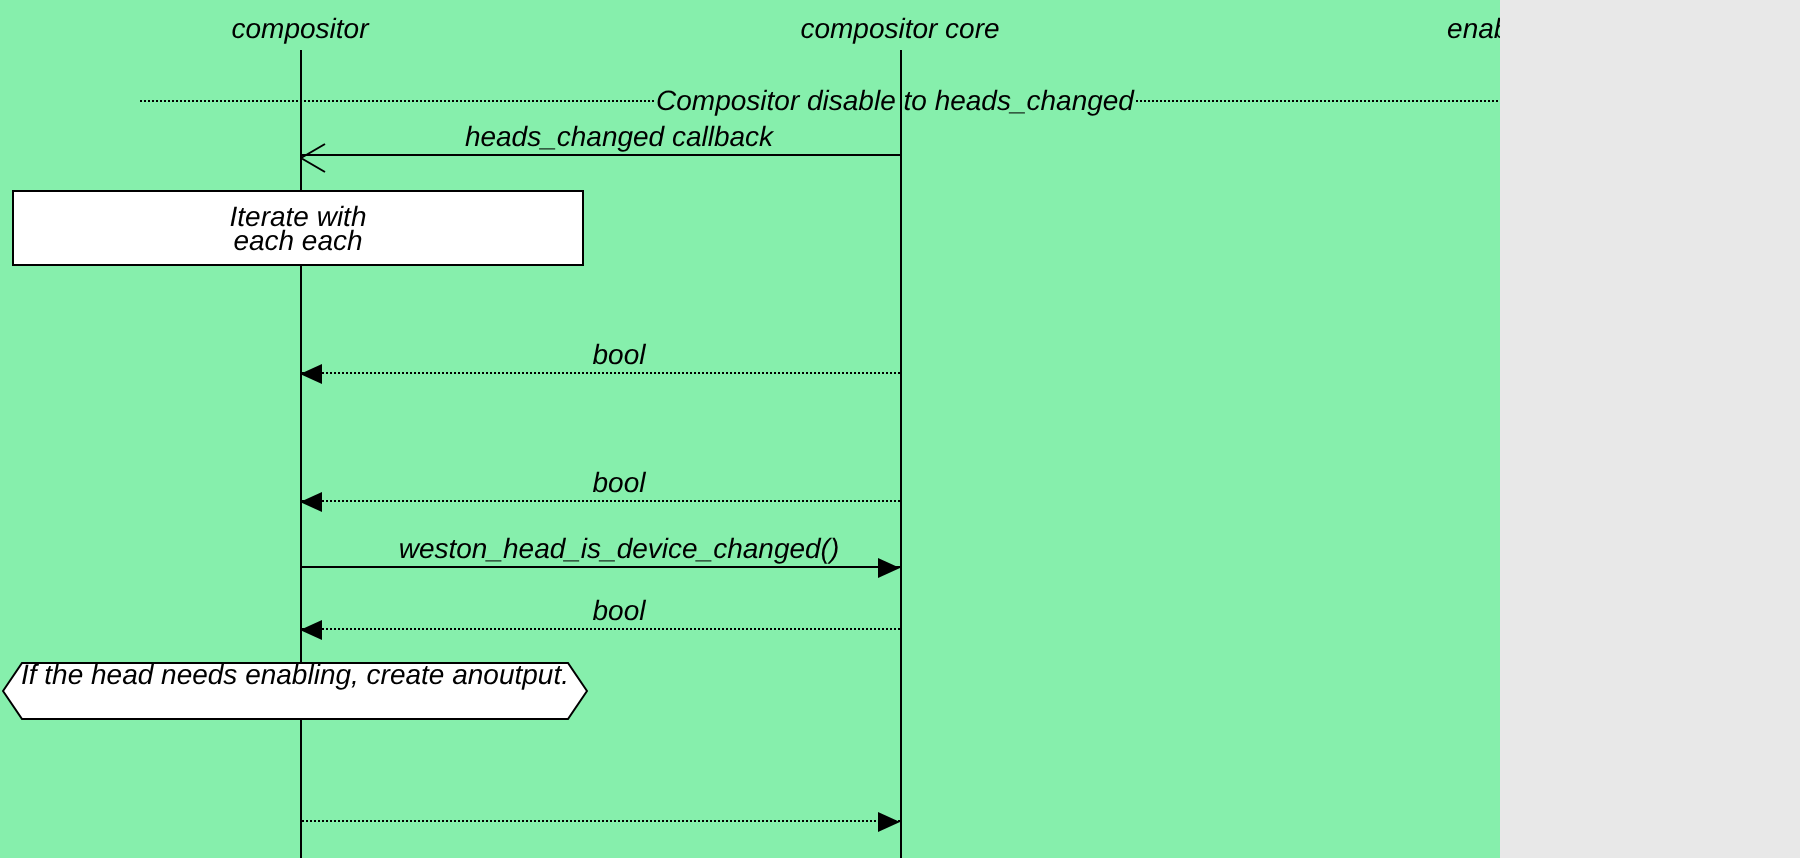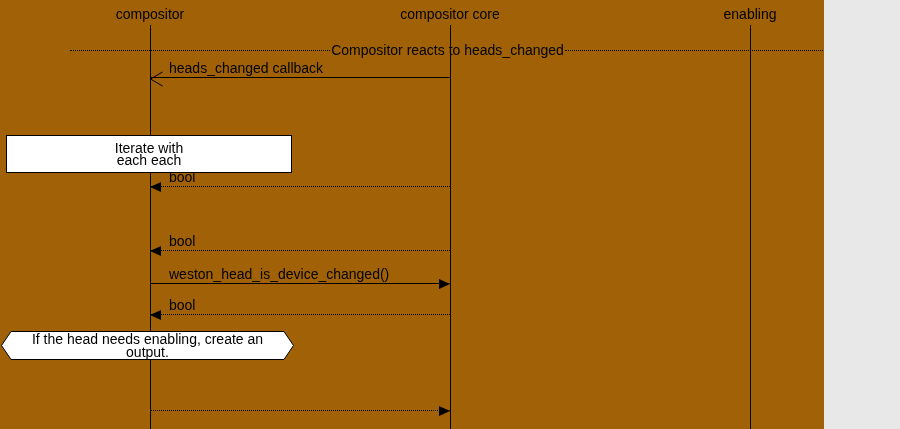--- a/index.html
+++ b/index.html
@@ -1,25 +1,26 @@
 <!DOCTYPE html>
 <html><head>
 <meta charset="utf-8">
 <style>
   * { margin: 0; padding: 0; box-sizing: border-box; }
   html, body { background: #e8e8e8; }
   body { font-family: "Liberation Sans", "DejaVu Sans", sans-serif; }
   #canvas {
     position: relative;
-    width: 824px;
+    width: 750px;
     height: 429px;
-    background: #a16207;
+    background: #86efac;
     color: #000000;
     font-size: 14px;
     overflow: hidden;
+    font-style: italic;
   }
 
   
   .participant {
     position: absolute;
     top: 6px;
     width: 200px;
     height: 16px;
     line-height: 16px;
     text-align: center;
@@ -52,20 +53,21 @@
   
   .msg {
     position: absolute;
     left: 150px;
     width: 300px;
     z-index: 2;
   }
   .msg-label {
     height: 16px;
     line-height: 15px;
+    text-align: center;
     white-space: nowrap;
     padding-left: 19px;
   }
   .msg-line { position: relative; height: 0; }
   .msg-line.solid  { border-top: 1px solid #000; }
   .msg-line.dotted { border-top: 1px dotted #000; }
 
   .arrowhead-right {
     position: absolute;
     right: 0; top: -5px;
@@ -96,37 +98,35 @@
     height: 38px;
     background: #fff;
     border: 1px solid #000;
     display: flex;
     flex-direction: column;
     justify-content: center;
     text-align: center;
     line-height: 12.5px;
     z-index: 5;
     white-space: nowrap;
-    margin-top: 40px;
   }
 
   
   .cond {
     position: absolute;
     left: 1px;
     width: 293px;
     height: 29px;
     z-index: 5;
   }
   .cond svg { position: absolute; left: 0; top: 0; }
   .cond-text {
     position: relative;
     height: 100%;
     display: flex;
-    flex-direction: column;
     justify-content: center;
     text-align: center;
     line-height: 13px;
     white-space: nowrap;
   }
 </style>
 </head>
 <body>
 
 <div id="canvas">
@@ -134,21 +134,21 @@
   <div class="participant" style="left:50px">compositor</div>
   <div class="participant" style="left:350px">compositor core</div>
   <div class="participant" style="left:650px">enabling</div>
 
   <div class="lifeline" style="left:149.5px"></div>
   <div class="lifeline" style="left:449.5px"></div>
   <div class="lifeline" style="left:749.5px"></div>
 
   <div class="divider">
     <span class="divider-line"></span>
-    <span class="divider-text">Compositor reacts to heads_changed</span>
+    <span class="divider-text">Compositor disable to heads_changed</span>
     <span class="divider-line"></span>
   </div>
 
   <div class="msg" style="top:61px">
     <div class="msg-label">heads_changed callback</div>
     <div class="msg-line solid">
       <svg class="arrowhead-open-left" width="13" height="16">
         <path d="M12.5,1 L0.5,8 L12.5,15" fill="none" stroke="#000" stroke-width="1"></path>
       </svg>
     </div>

